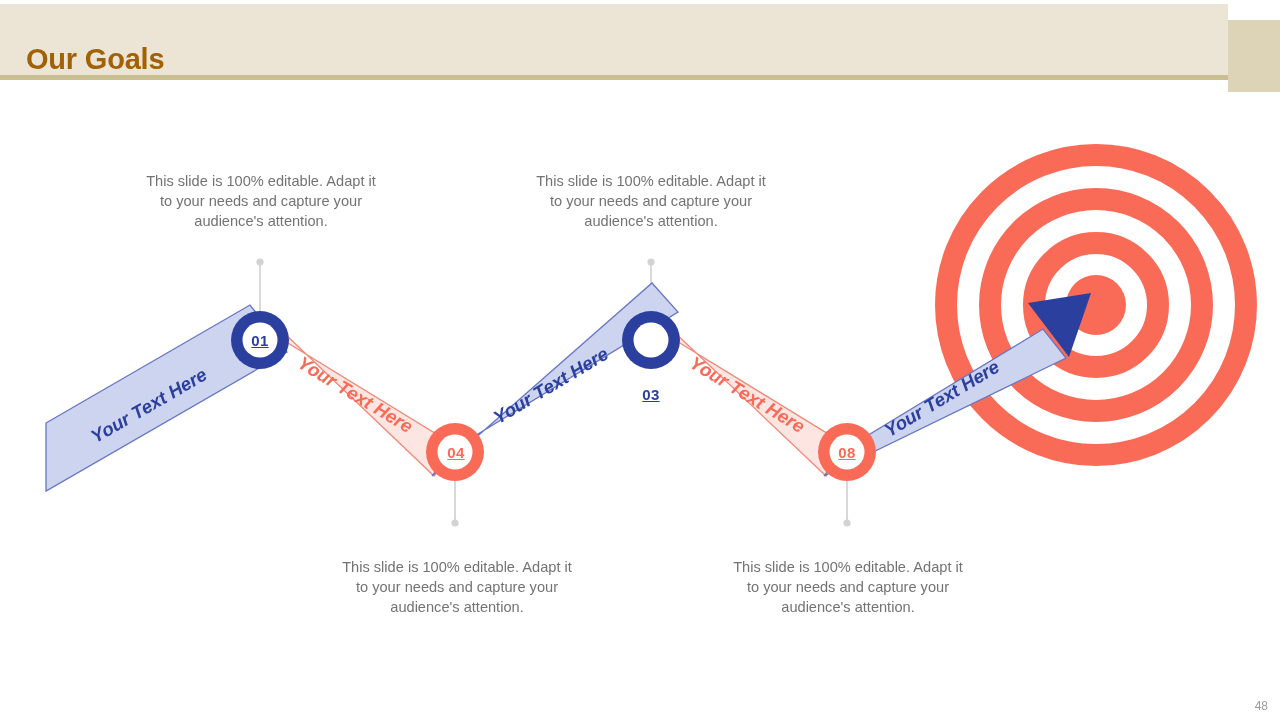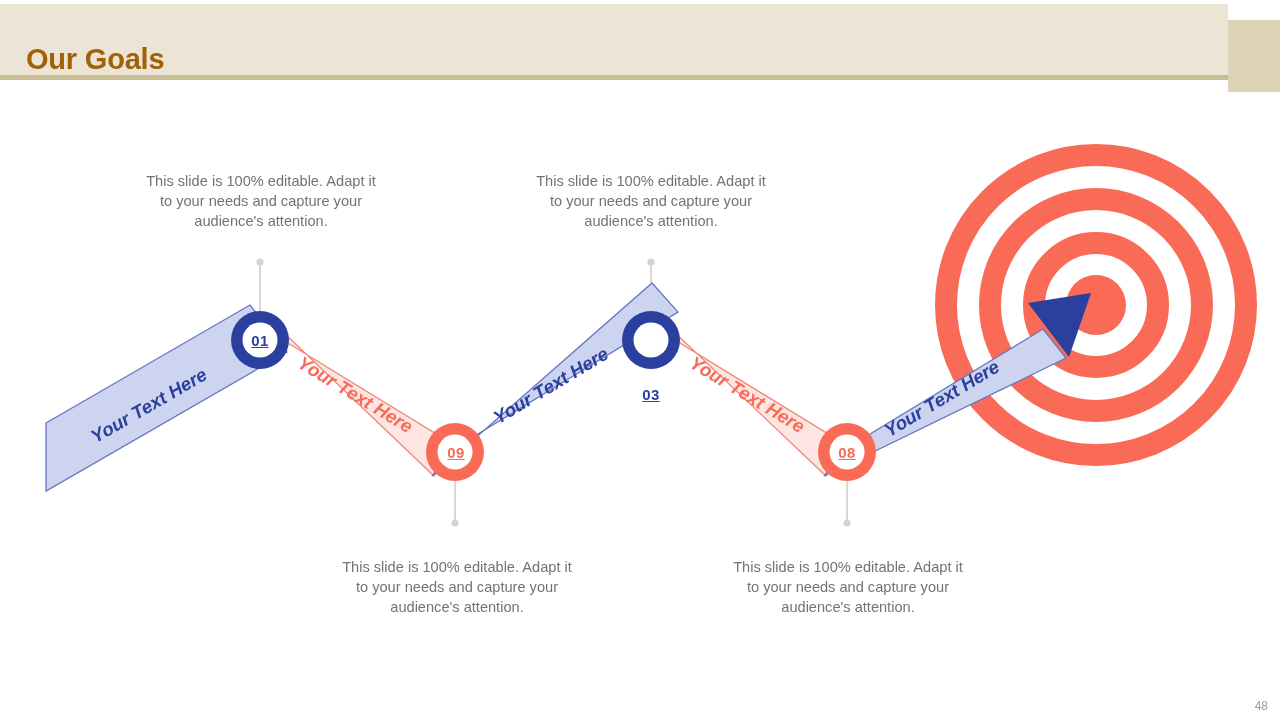--- a/index.html
+++ b/index.html
@@ -127,21 +127,21 @@
       <circle cx="651" cy="254" r="29" fill="#2b3f9e"></circle>
       <circle cx="651" cy="254" r="17.5" fill="#ffffff"></circle>
     </g>
     <g>
       <circle cx="847" cy="366" r="29" fill="#f96a57"></circle>
       <circle cx="847" cy="366" r="17.5" fill="#ffffff"></circle>
     </g>
   </svg>
 
   <div class="badge-num blue" id="badge-num-01">01</div>
-  <div class="badge-num coral" id="badge-num-02">09</div>
+  <div class="badge-num coral" id="badge-num-02">04</div>
   <div class="badge-num blue" id="badge-num-03">03</div>
   <div class="badge-num coral" id="badge-num-04">08</div>
 
   <div class="caption" id="caption-01">This slide is 100% editable. Adapt it
 to your needs and capture your
 audience's attention.</div>
   <div class="caption" id="caption-02">This slide is 100% editable. Adapt it
 to your needs and capture your
 audience's attention.</div>
   <div class="caption" id="caption-03">This slide is 100% editable. Adapt it

